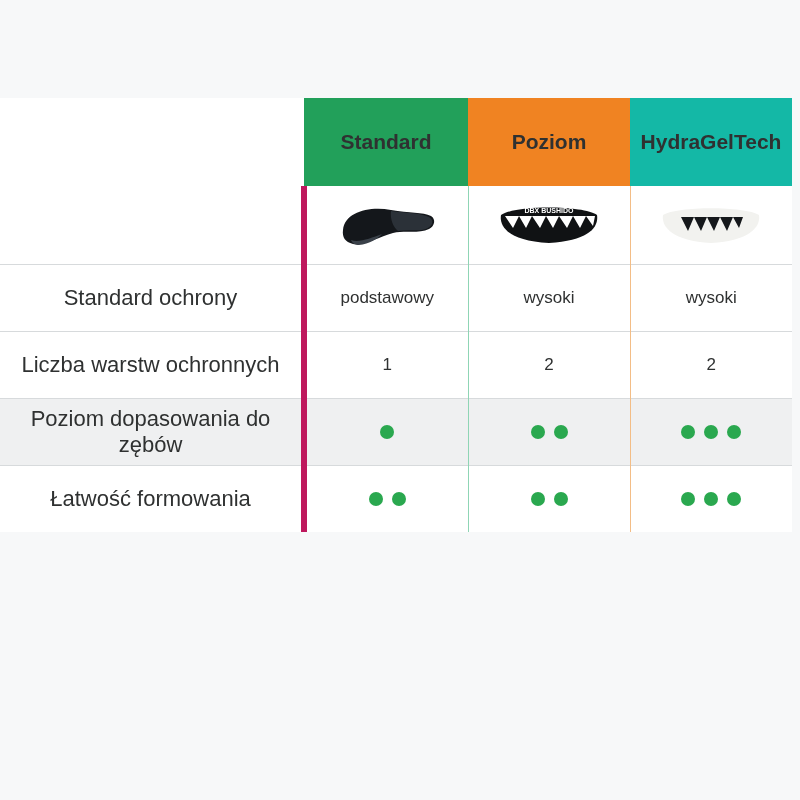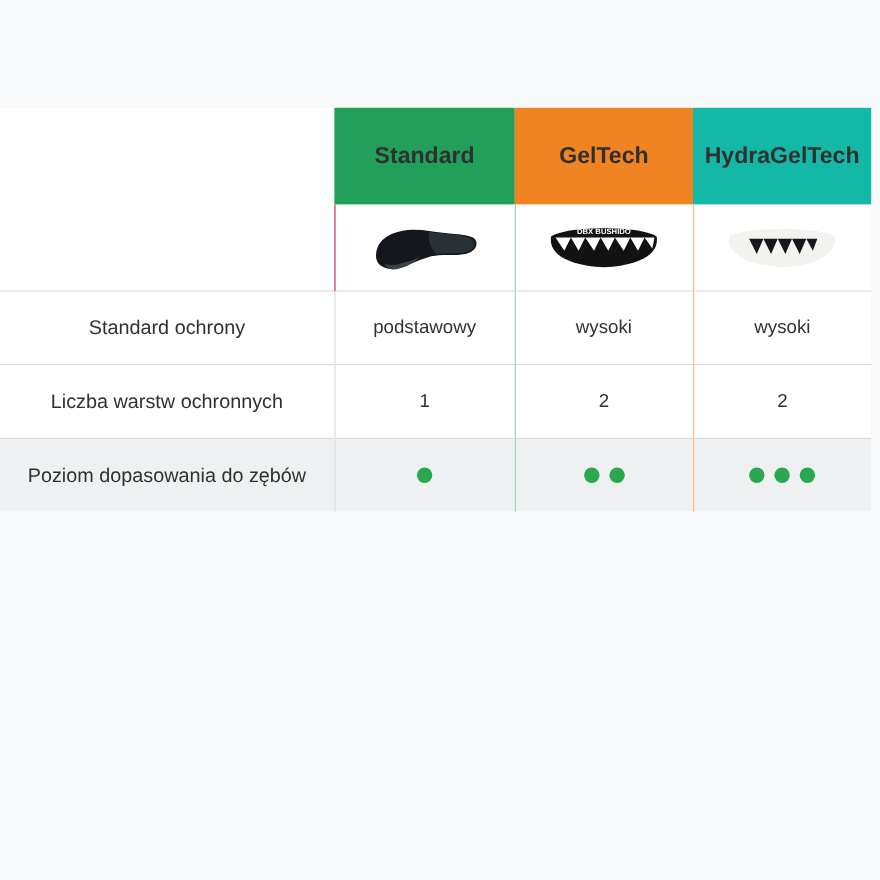--- a/index.html
+++ b/index.html
@@ -84,33 +84,33 @@
   tr.body-row td {
     height: 66px;
     font-size: 17px;
     color: #2f3131;
   }
   tr.body-row.alt td {
     background: #eff0f1;
   }
   tr.body-row td.label {
     text-align: center;
-    font-size: 18px;
+    font-size: 22px;
     color: #2f3131;
     padding: 0 14px;
   }
   tr.body-row td.value {
     font-size: 17px;
     color: #2f3131;
   }
   .hline-top {
     border-top: 1px solid #d7dadc;
   }
   
-  .col-std { border-left: 1px solid #be185d; }
+  .col-std { border-left: 6px solid #be185d; }
   .col-gel { border-left: 1px solid #8fd5b5; }
   .col-hyd { border-left: 1px solid #f3bd86; }
 
   tr.body-row td.label { border-right: 1px solid #d7dadc; }
 
   .dots {
     display: flex;
     gap: 9px;
     align-items: center;
     justify-content: center;
@@ -154,21 +154,21 @@
     <colgroup>
       <col class="c0">
         <col class="c1">
         <col class="c2">
         <col class="c3">
     </colgroup>
     <thead>
       <tr class="head-row">
         <th class="head-empty"></th>
         <th class="head-std" style="background: rgb(34, 160, 90);">Standard</th>
-        <th class="head-gel" style="background: rgb(240, 131, 34);">GelTech</th>
+        <th class="head-gel" style="background: rgb(240, 131, 34);">Poziom</th>
         <th class="head-hydra" style="background: #14b8a6;">HydraGelTech</th>
       </tr>
     </thead>
     <tbody>
       <tr class="img-row">
         <td></td>
         <td class="col-std">
           <div class="prod-wrap">
             <div class="mg-standard">
               <svg viewBox="0 0 104 50" width="104" height="50" aria-hidden="true">
@@ -231,18 +231,40 @@
         </td>
         <td class="value col-hyd">
           <div class="dots">
               <span class="dot" style="background: rgb(42, 168, 79);"></span>
               <span class="dot" style="background: rgb(42, 168, 79);"></span>
               <span class="dot" style="background: rgb(42, 168, 79);"></span>
             </div>
         </td>
       </tr>
 
+      <tr class="body-row hline-top">
+        <td class="label">Łatwość formowania</td>
+        <td class="value col-std">
+          <div class="dots">
+              <span class="dot" style="background: rgb(42, 168, 79);"></span>
+              <span class="dot" style="background: rgb(42, 168, 79);"></span>
+            </div>
+        </td>
+        <td class="value col-gel">
+          <div class="dots">
+              <span class="dot" style="background: rgb(42, 168, 79);"></span>
+              <span class="dot" style="background: rgb(42, 168, 79);"></span>
+            </div>
+        </td>
+        <td class="value col-hyd">
+          <div class="dots">
+              <span class="dot" style="background: rgb(42, 168, 79);"></span>
+              <span class="dot" style="background: rgb(42, 168, 79);"></span>
+              <span class="dot" style="background: rgb(42, 168, 79);"></span>
+            </div>
+        </td>
+      </tr>
 
 
     </tbody>
   </table>
 
 </div>
 
 </body></html>

